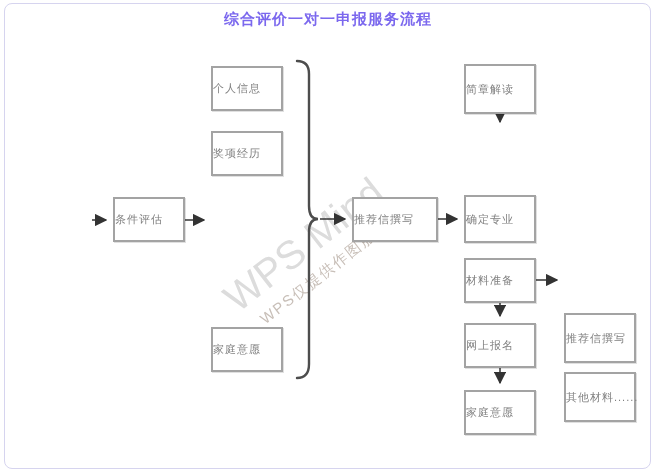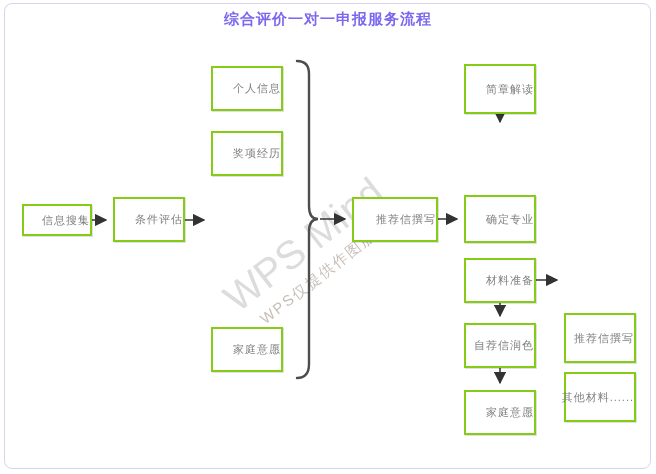--- a/index.html
+++ b/index.html
@@ -37,23 +37,23 @@
   }
   .watermark-sub{
     font-size:15px;color:#c8bfb8;white-space:nowrap;letter-spacing:2px;margin-top:4px;
   }
   .connectors{
     position:absolute;left:0;top:0;z-index:1;
   }
   .node{
     position:absolute;
     background:#ffffff;
-    border:2px solid #84cc16;
+    border:2px solid #a3a3a3;
     box-shadow:1px 1px 0 rgba(0,0,0,0.12);
-    display:flex;align-items:center;justify-content:flex-end;
+    display:flex;align-items:center;justify-content:flex-start;
     z-index:2;
     box-sizing:border-box;
   }
   .node-label{
     font-size:11px;color:#808080;letter-spacing:1px;white-space:nowrap;
   }
 </style>
 </head>
 <body>
 
@@ -80,23 +80,20 @@
     <line x1="92" y1="220" x2="106" y2="220" stroke="#333333" stroke-width="1.5" marker-end="url(#arrow)"></line>
     <line x1="185" y1="220" x2="204" y2="220" stroke="#333333" stroke-width="1.5" marker-end="url(#arrow)"></line>
     <line x1="320" y1="219" x2="345" y2="219" stroke="#333333" stroke-width="1.5" marker-end="url(#arrow)"></line>
     <line x1="438" y1="219" x2="457" y2="219" stroke="#333333" stroke-width="1.5" marker-end="url(#arrow)"></line>
     <line x1="500" y1="114" x2="500" y2="122" stroke="#333333" stroke-width="1.5" marker-end="url(#arrow)"></line>
     <line x1="536" y1="280" x2="557" y2="280" stroke="#333333" stroke-width="1.5" marker-end="url(#arrow)"></line>
     <line x1="500" y1="303" x2="500" y2="316" stroke="#333333" stroke-width="1.5" marker-end="url(#arrow)"></line>
     <line x1="500" y1="368" x2="500" y2="383" stroke="#333333" stroke-width="1.5" marker-end="url(#arrow)"></line>
   </svg>
 
-  <div class="node" style="left:22px;top:204px;width:70px;height:32px">
-    <span class="node-label">信息搜集</span>
-  </div>
 
   <div class="node" style="left:113px;top:197px;width:72px;height:45px">
     <span class="node-label">条件评估</span>
   </div>
 
   <div class="node" style="left:211px;top:66px;width:72px;height:45px">
     <span class="node-label">个人信息</span>
   </div>
   <div class="node" style="left:211px;top:131px;width:72px;height:45px">
     <span class="node-label">奖项经历</span>
@@ -112,21 +109,21 @@
   <div class="node" style="left:464px;top:64px;width:72px;height:50px">
     <span class="node-label">简章解读</span>
   </div>
   <div class="node" style="left:464px;top:195px;width:72px;height:48px">
     <span class="node-label">确定专业</span>
   </div>
   <div class="node" style="left:464px;top:258px;width:72px;height:45px">
     <span class="node-label">材料准备</span>
   </div>
   <div class="node" style="left:464px;top:323px;width:72px;height:45px">
-    <span class="node-label">自荐信润色</span>
+    <span class="node-label">网上报名</span>
   </div>
   <div class="node" style="left:464px;top:390px;width:72px;height:45px">
     <span class="node-label">家庭意愿</span>
   </div>
 
   <div class="node" style="left:564px;top:313px;width:72px;height:50px">
     <span class="node-label">推荐信撰写</span>
   </div>
   <div class="node" style="left:564px;top:372px;width:72px;height:50px">
     <span class="node-label">其他材料......</span>

